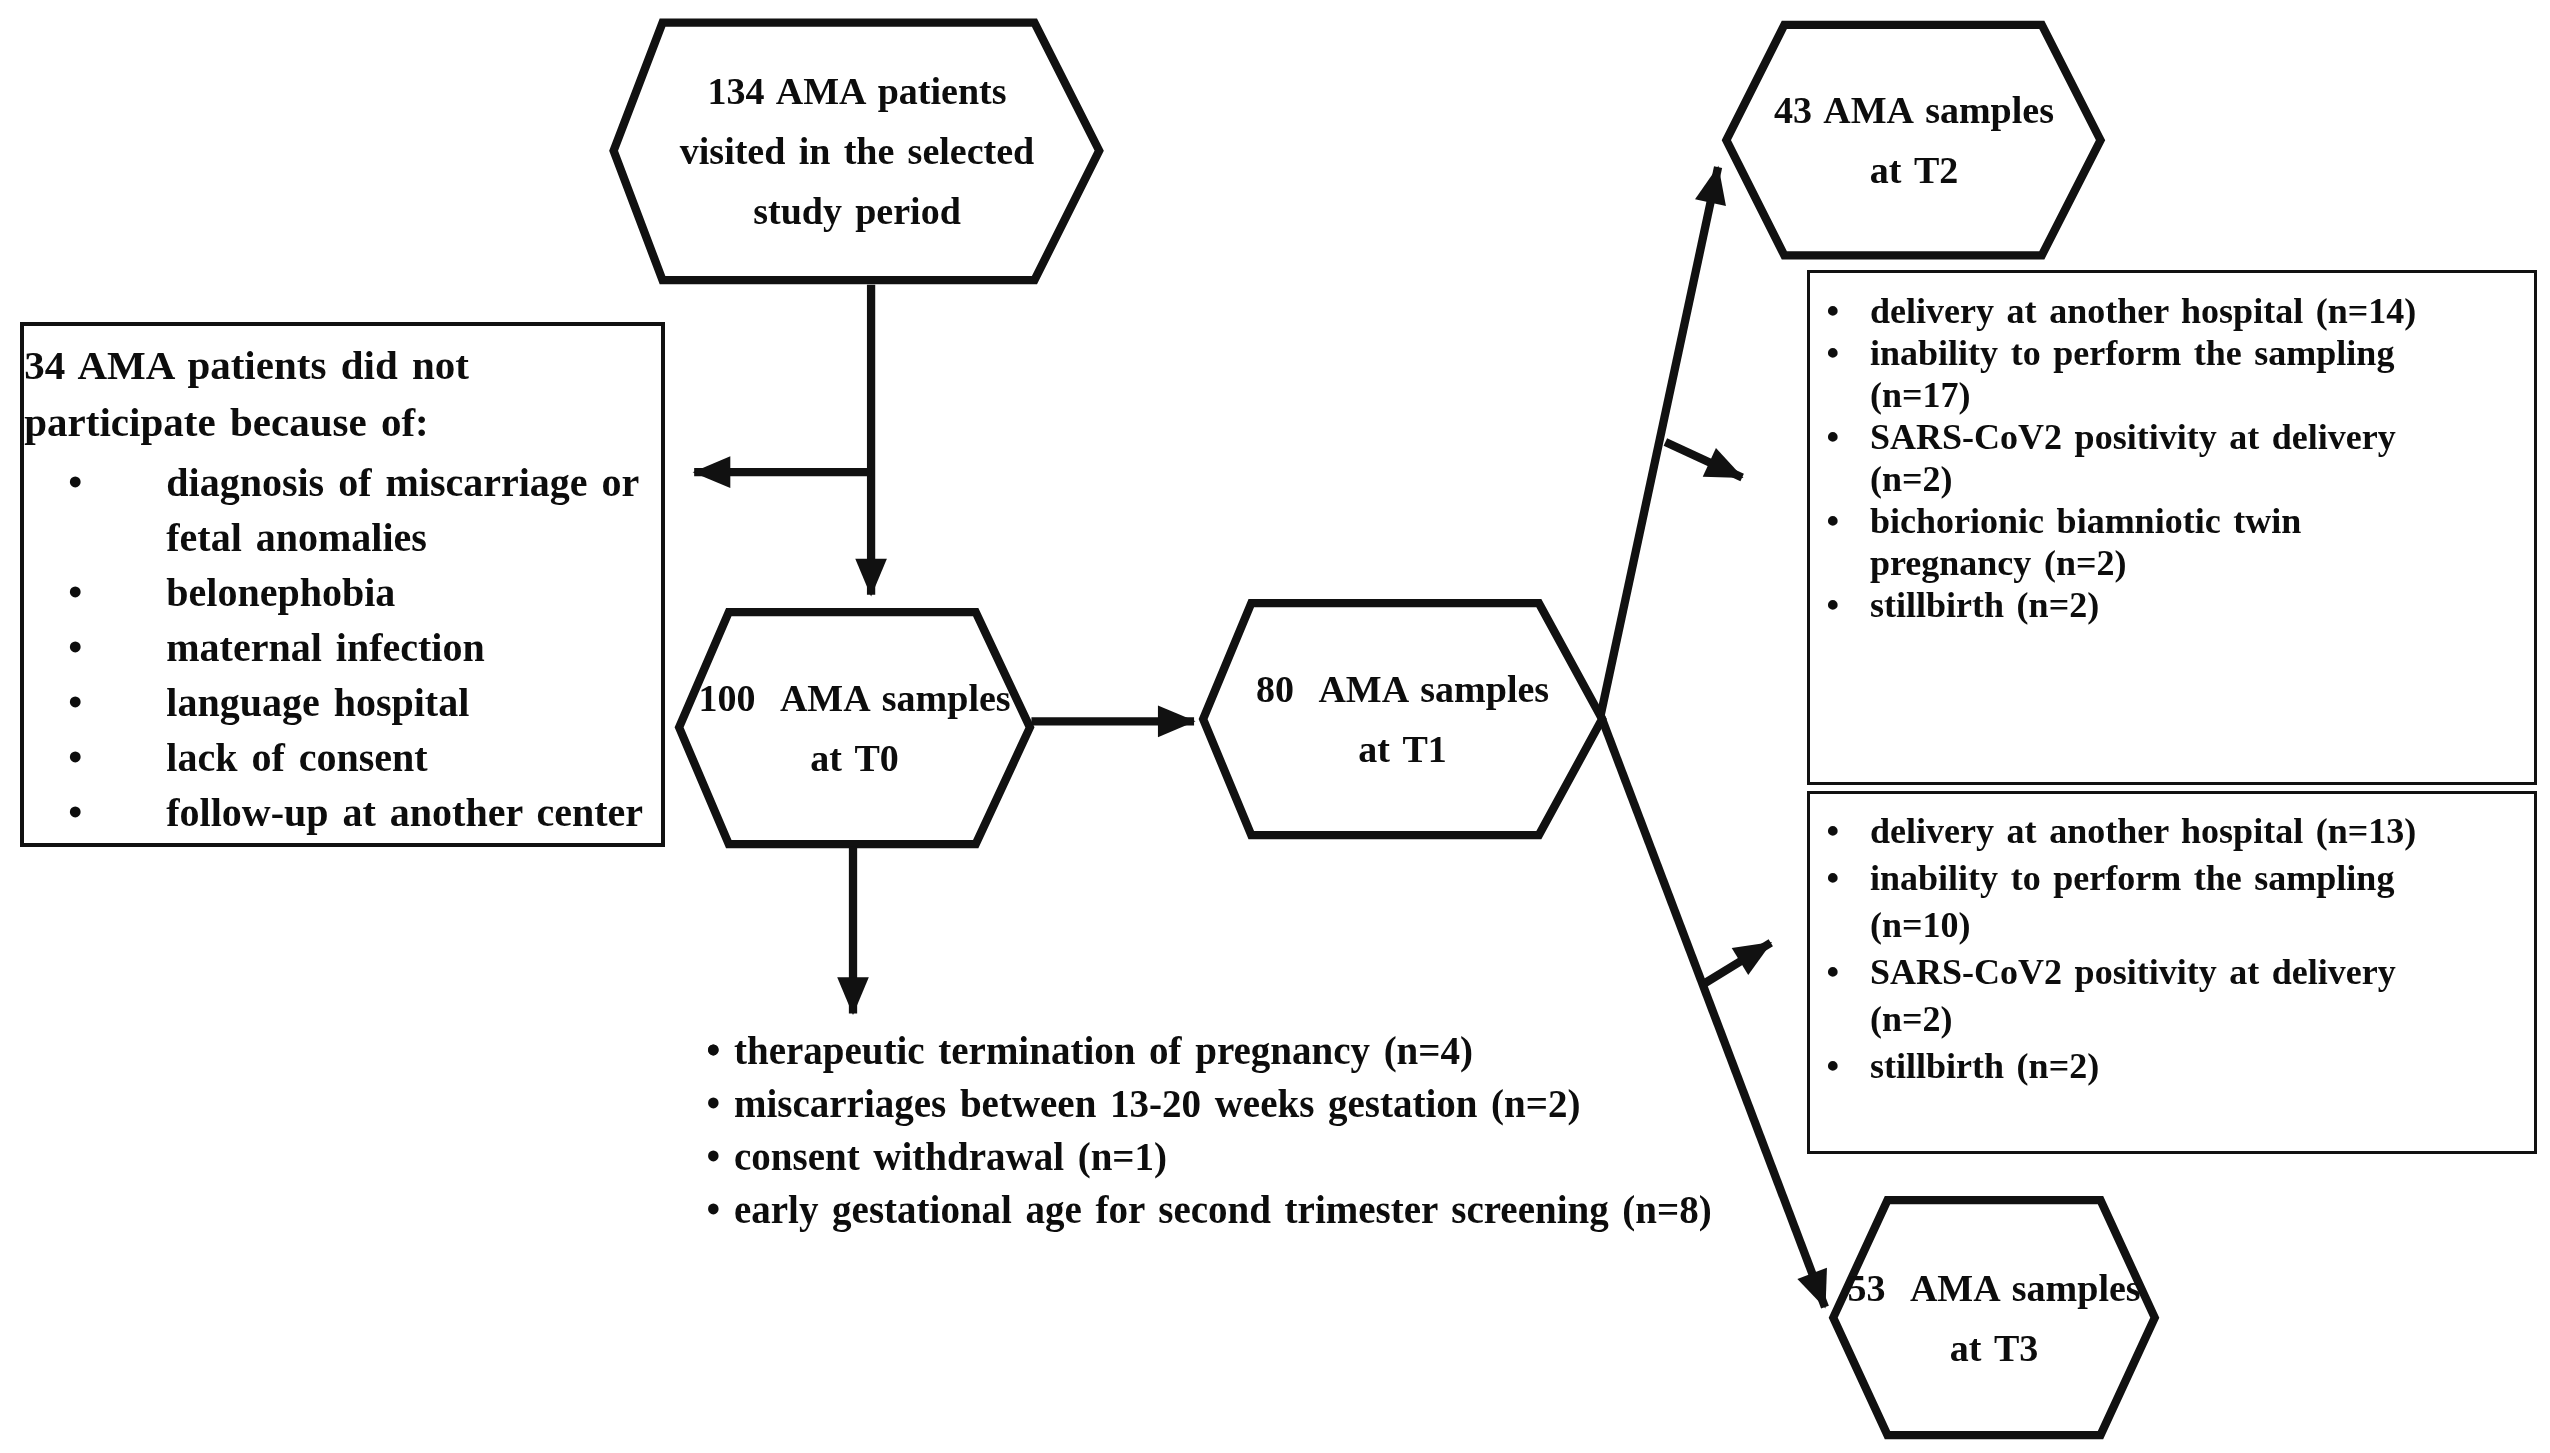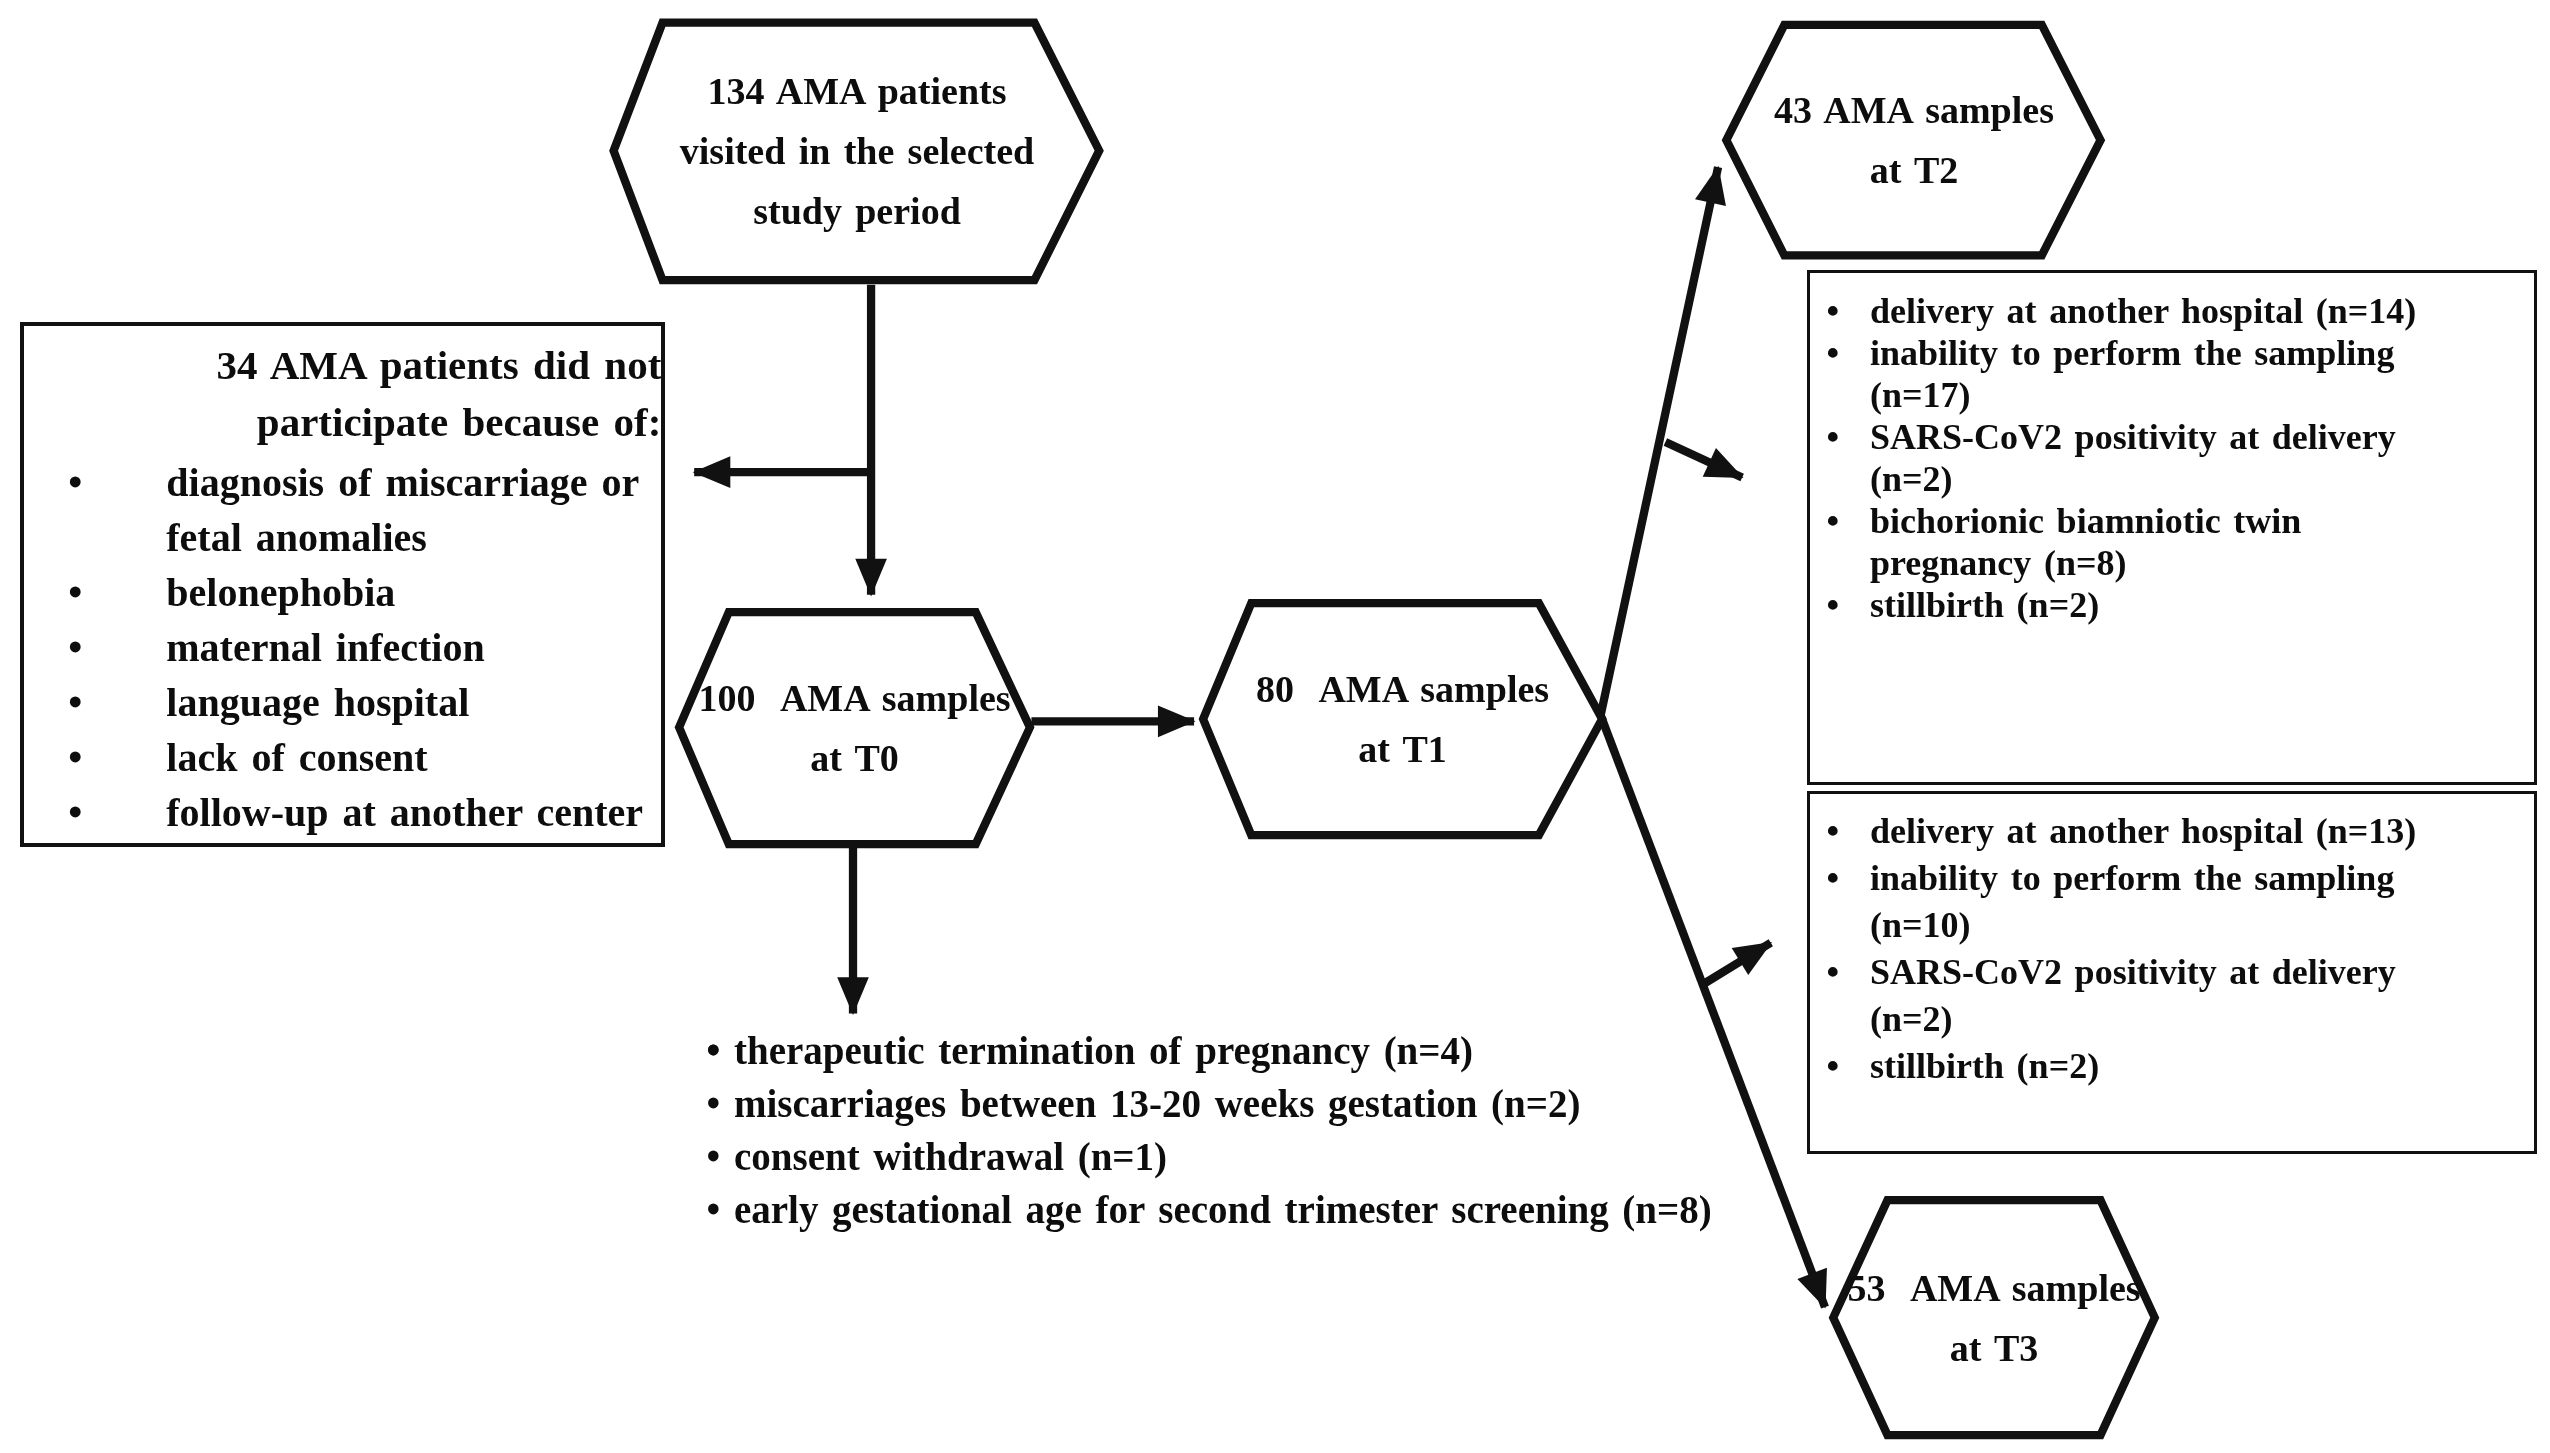--- a/index.html
+++ b/index.html
@@ -14,21 +14,21 @@
 
   .hex-label{
     position:absolute;display:flex;align-items:center;justify-content:center;
     text-align:center;white-space:pre-line;font-size:38px;line-height:60px;
     word-spacing:0.10em;pointer-events:none;
   }
   .box{position:absolute;border:4.5px solid #111111;box-sizing:border-box;background:transparent;}
   .box.thin{border-width:3.8px;}
 
   .box-heading{
-    margin-top:10.5px;text-align:right;white-space:pre-line;
+    margin-top:10.5px;text-align:left;white-space:pre-line;
     font-size:41px;line-height:57px;word-spacing:0.10em;
   }
   ul.blist{list-style:none;margin:0;padding:0;}
   ul.blist li{position:relative;white-space:pre-wrap;word-spacing:0.10em;}
   ul.blist .blt{position:absolute;top:0;}
 
   
   .left-box ul.blist{margin-top:4.5px;}
   .left-box li{padding-left:142px;font-size:40px;line-height:55px;}
   .left-box .blt{left:44px;}
@@ -101,21 +101,21 @@
   </div>
 
   <div class="box thin rb1" style="left:1807px;top:270px;width:730px;height:515px;">
     <ul class="blist">
       <li><span class="blt">•</span><span>delivery at another hospital (n=14)</span></li>
       <li><span class="blt">•</span><span>inability to perform the sampling
 (n=17)</span></li>
       <li><span class="blt">•</span><span>SARS-CoV2 positivity at delivery
 (n=2)</span></li>
       <li><span class="blt">•</span><span>bichorionic biamniotic twin
-pregnancy (n=8)</span></li>
+pregnancy (n=2)</span></li>
       <li><span class="blt">•</span><span>stillbirth (n=2)</span></li>
     </ul>
   </div>
 
   <div class="box thin rb2" style="left:1807px;top:791px;width:730px;height:363px;">
     <ul class="blist">
       <li><span class="blt">•</span><span>delivery at another hospital (n=13)</span></li>
       <li><span class="blt">•</span><span>inability to perform the sampling
 (n=10)</span></li>
       <li><span class="blt">•</span><span>SARS-CoV2 positivity at delivery

